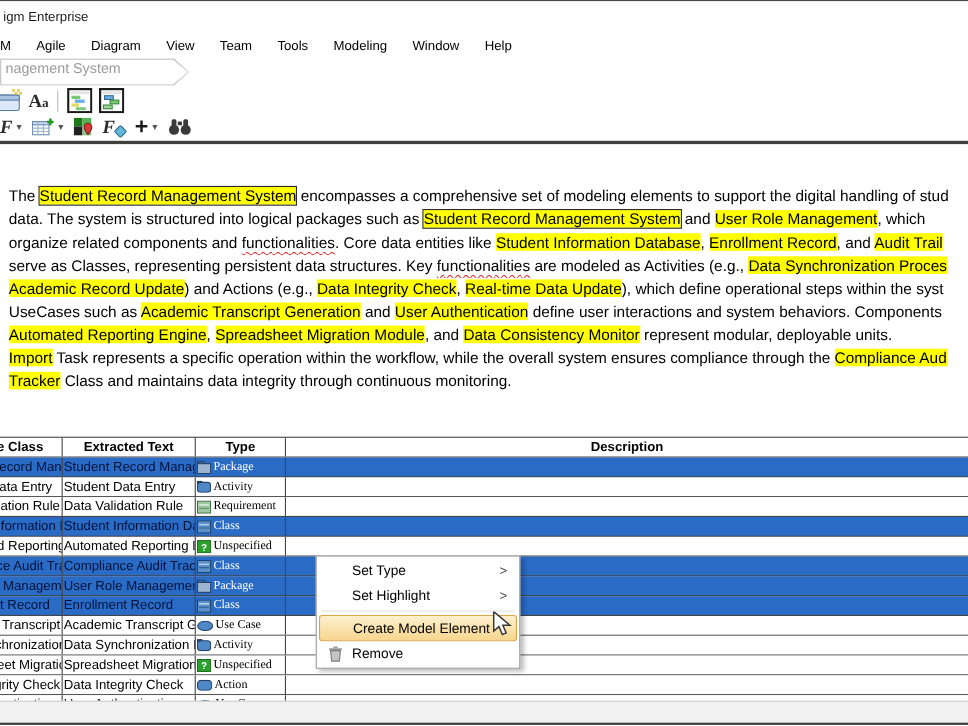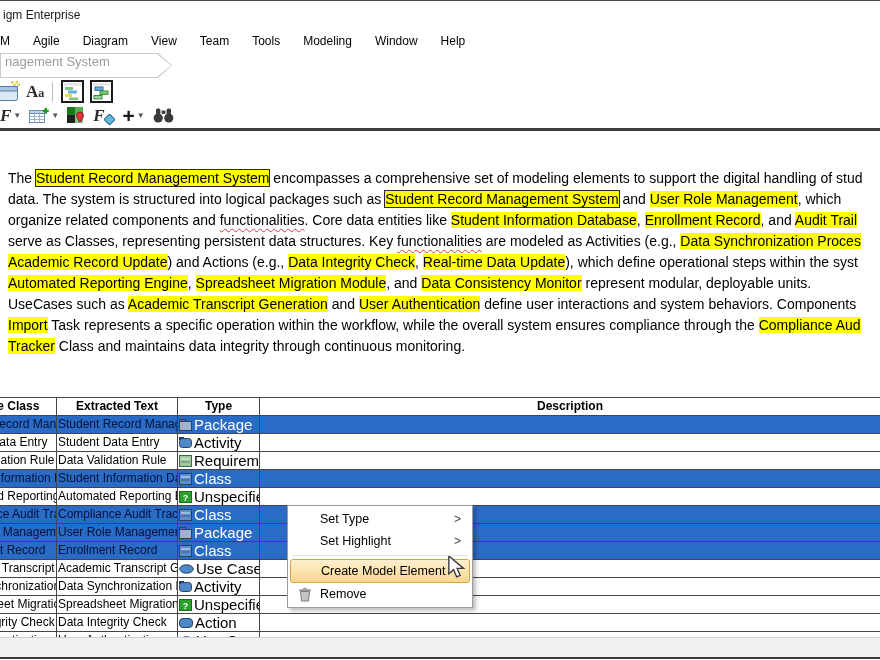--- a/index.html
+++ b/index.html
@@ -44,21 +44,21 @@
   .t-row.selected .cell-c1,.t-row.selected .cell-c2{color:#00123a;}
   .t-row.selected .type-label{color:#fff;}
   .cell{overflow:hidden;white-space:nowrap;line-height:17px;border-right:1px solid #454545;padding:0 1px;box-sizing:border-box;}
   .cell-c1{width:57px;}
   .cell-c1 .shifted{display:inline-block;margin-left:-55px;}
   .cell-c2{width:121px;}
   .cell-c3{width:82px;display:flex;align-items:center;gap:2px;}
   .cell-c4{flex:1;border-right:none;}
   .t-header .cell{font-weight:bold;}
   .t-header .cell-c2,.t-header .cell-c3,.t-header .cell-c4{text-align:center;}
-  .type-label{font-size:15px;}
+  .type-label{font-size:11px;font-family:Liberation Serif, serif;}
   .type-icon{display:inline-flex;flex:none;}
 
   .status-strip{position:absolute;top:637px;left:0;right:0;height:20px;background:#f1f1f1;border-top:1px solid #cfcfcf;}
   .bottom-line{position:absolute;top:657px;left:0;right:0;height:2px;background:#3d3d3d;}
 
   .context-menu{position:absolute;left:287px;top:505px;width:186px;background:#fff;
                 border:1px solid #9b9b9b;box-shadow:3px 3px 4px rgba(0,0,0,0.25);
                 padding:2px;box-sizing:border-box;font-size:12.5px;z-index:50;}
   .cm-item{height:22px;display:flex;align-items:center;box-sizing:border-box;}
   .cm-item.highlighted{background:linear-gradient(#fdf0cf,#f8d68e);border:1px solid #d9a54a;border-radius:3px;height:24px;}
@@ -180,22 +180,22 @@
       </span>
     </div>
   <div class="toolbar-edge"></div>
 
   <div class="doc">
       <div class="doc-line"><span class="seg-plain">The </span><span class="seg-boxed">Student Record Management System</span><span class="seg-plain"> encompasses a comprehensive set of modeling elements to support the digital handling of stud</span></div>
       <div class="doc-line"><span class="seg-plain">data. The system is structured into logical packages such as </span><span class="seg-boxed">Student Record Management System</span><span class="seg-plain"> and </span><span class="seg-hl">User Role Management</span><span class="seg-plain">, which</span></div>
       <div class="doc-line"><span class="seg-plain">organize related components and </span><span class="seg-misspell">functionalities</span><span class="seg-plain">. Core data entities like </span><span class="seg-hl">Student Information Database</span><span class="seg-plain">, </span><span class="seg-hl">Enrollment Record</span><span class="seg-plain">, and </span><span class="seg-hl">Audit Trail</span></div>
       <div class="doc-line"><span class="seg-plain">serve as Classes, representing persistent data structures. Key </span><span class="seg-misspell">functionalities</span><span class="seg-plain"> are modeled as Activities (e.g., </span><span class="seg-hl">Data Synchronization Proces</span></div>
       <div class="doc-line"><span class="seg-hl">Academic Record Update</span><span class="seg-plain">) and Actions (e.g., </span><span class="seg-hl">Data Integrity Check</span><span class="seg-plain">, </span><span class="seg-hl">Real-time Data Update</span><span class="seg-plain">), which define operational steps within the syst</span></div>
+      <div class="doc-line"><span class="seg-plain">UseCases such as </span><span class="seg-hl">Academic Transcript Generation</span><span class="seg-plain"> and </span><span class="seg-hl">User Authentication</span><span class="seg-plain"> define user interactions and system behaviors. Components</span></div>
       <div class="doc-line"><span class="seg-hl">Automated Reporting Engine</span><span class="seg-plain">, </span><span class="seg-hl">Spreadsheet Migration Module</span><span class="seg-plain">, and </span><span class="seg-hl">Data Consistency Monitor</span><span class="seg-plain"> represent modular, deployable units.</span></div>
-      <div class="doc-line"><span class="seg-plain">UseCases such as </span><span class="seg-hl">Academic Transcript Generation</span><span class="seg-plain"> and </span><span class="seg-hl">User Authentication</span><span class="seg-plain"> define user interactions and system behaviors. Components</span></div>
       <div class="doc-line"><span class="seg-hl">Import</span><span class="seg-plain"> Task represents a specific operation within the workflow, while the overall system ensures compliance through the </span><span class="seg-hl">Compliance Aud</span></div>
       <div class="doc-line"><span class="seg-hl">Tracker</span><span class="seg-plain"> Class and maintains data integrity through continuous monitoring.</span></div>
     </div>
 
   <div class="cand-table">
     <div class="t-header">
       <div class="cell cell-c1"><span class="shifted">Candidate Class</span></div>
       <div class="cell cell-c2"><span>Extracted Text</span></div>
       <div class="cell cell-c3" style="display:block;"><span>Type</span></div>
       <div class="cell cell-c4"><span>Description</span></div>

